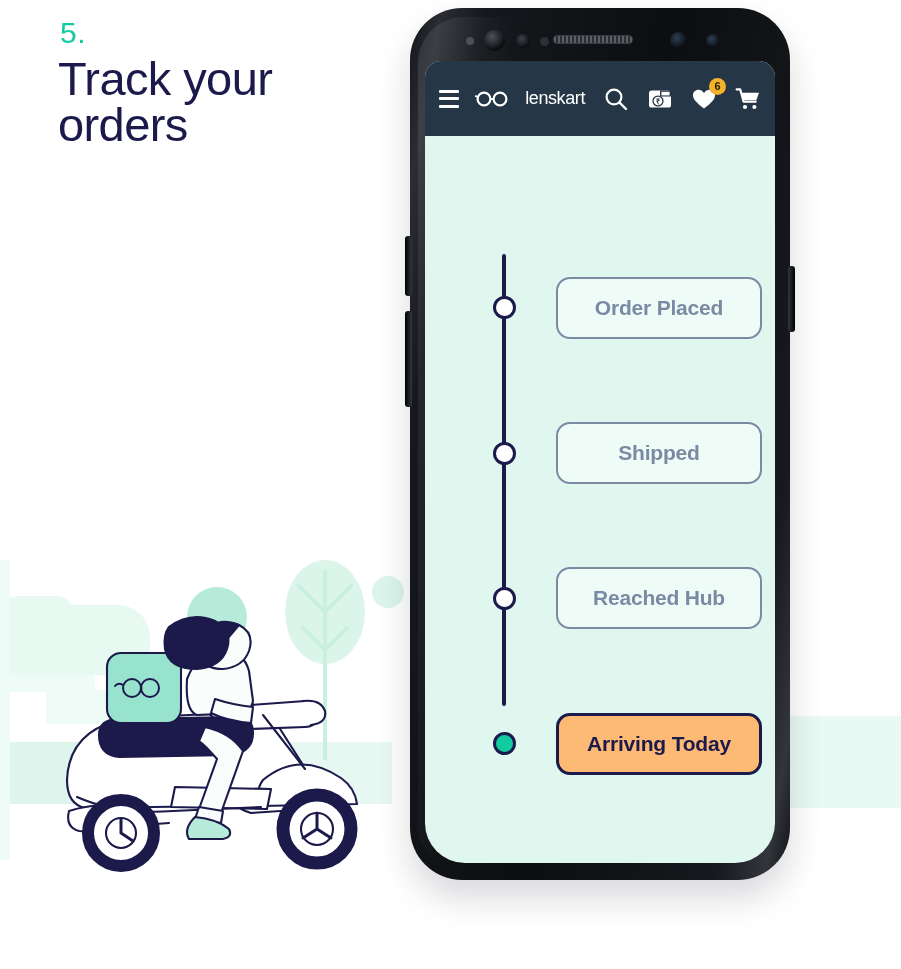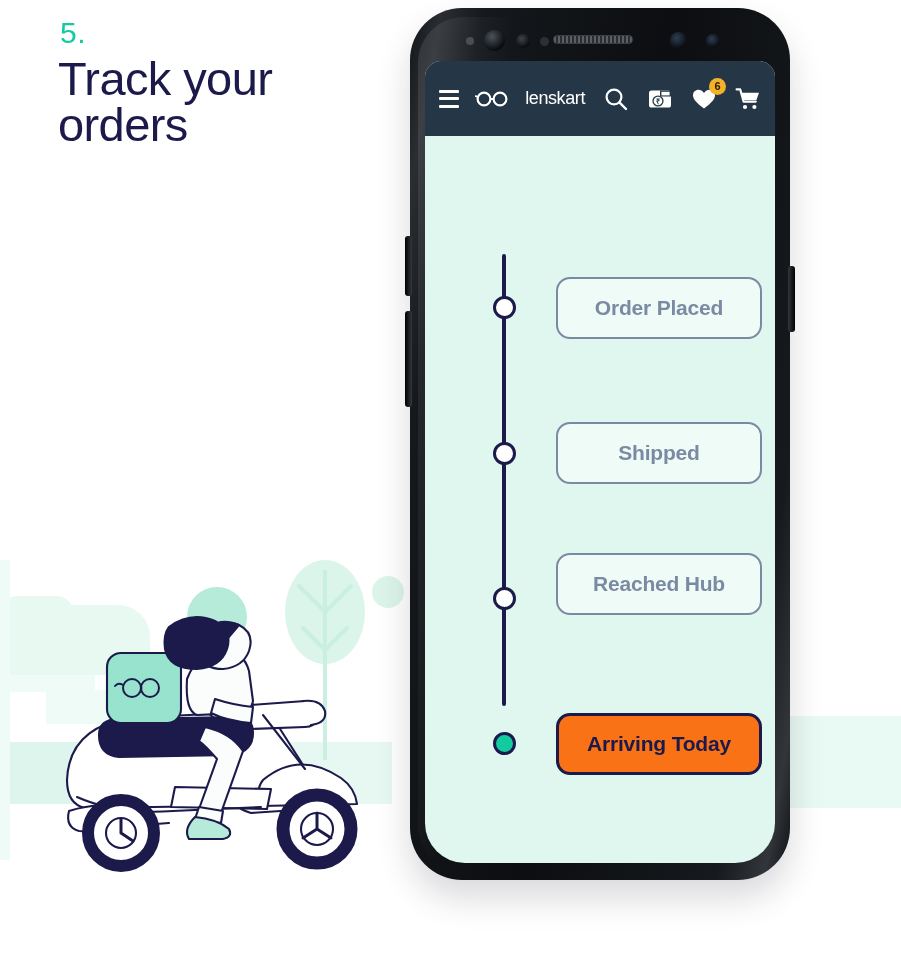--- a/index.html
+++ b/index.html
@@ -96,21 +96,21 @@
     border:3px solid #1b1a4b;background:#ffffff;box-sizing:border-box;left:68px;
   }
   .node.done{background:#12cba0;}
   .pill{
     position:absolute;left:131px;width:206px;height:62px;box-sizing:border-box;
     border-radius:14px;display:flex;align-items:center;justify-content:center;
     background:#eefbf6;border:2px solid #7b8aa3;color:#7b8aa3;
     font-size:21px;font-weight:700;letter-spacing:-.2px;cursor:pointer;
   }
   .pill.active{
-    background:#f97316;border:3px solid #1b1a4b;color:#1b1a4b;
+    background:#fdba74;border:3px solid #1b1a4b;color:#1b1a4b;
   }
 </style>
 </head>
 <body>
 
 <div class="stage">
 
   <svg class="bg-layer" viewBox="0 0 901 969" width="901" height="969">
 
     <rect x="0" y="742" width="392" height="62" fill="#e6f8f1"></rect>
@@ -270,20 +270,20 @@
       <div class="track">
         <div class="rail"></div>
 
         <div class="node" style="top:160px;"></div>
         <div class="node" style="top:306px;"></div>
         <div class="node" style="top:451px;"></div>
         <div class="node done" style="top:596px;"></div>
 
         <div class="pill" style="top:141px;">Order Placed</div>
         <div class="pill" style="top:286px;text-align:center;">Shipped</div>
-        <div class="pill" style="top:417px;">Reached Hub</div>
+        <div class="pill" style="top:431px;">Reached Hub</div>
         <div class="pill active" style="top:577px;">Arriving Today</div>
       </div>
 
     </div>
   </div>
 
 </div>
 
 </body></html>

